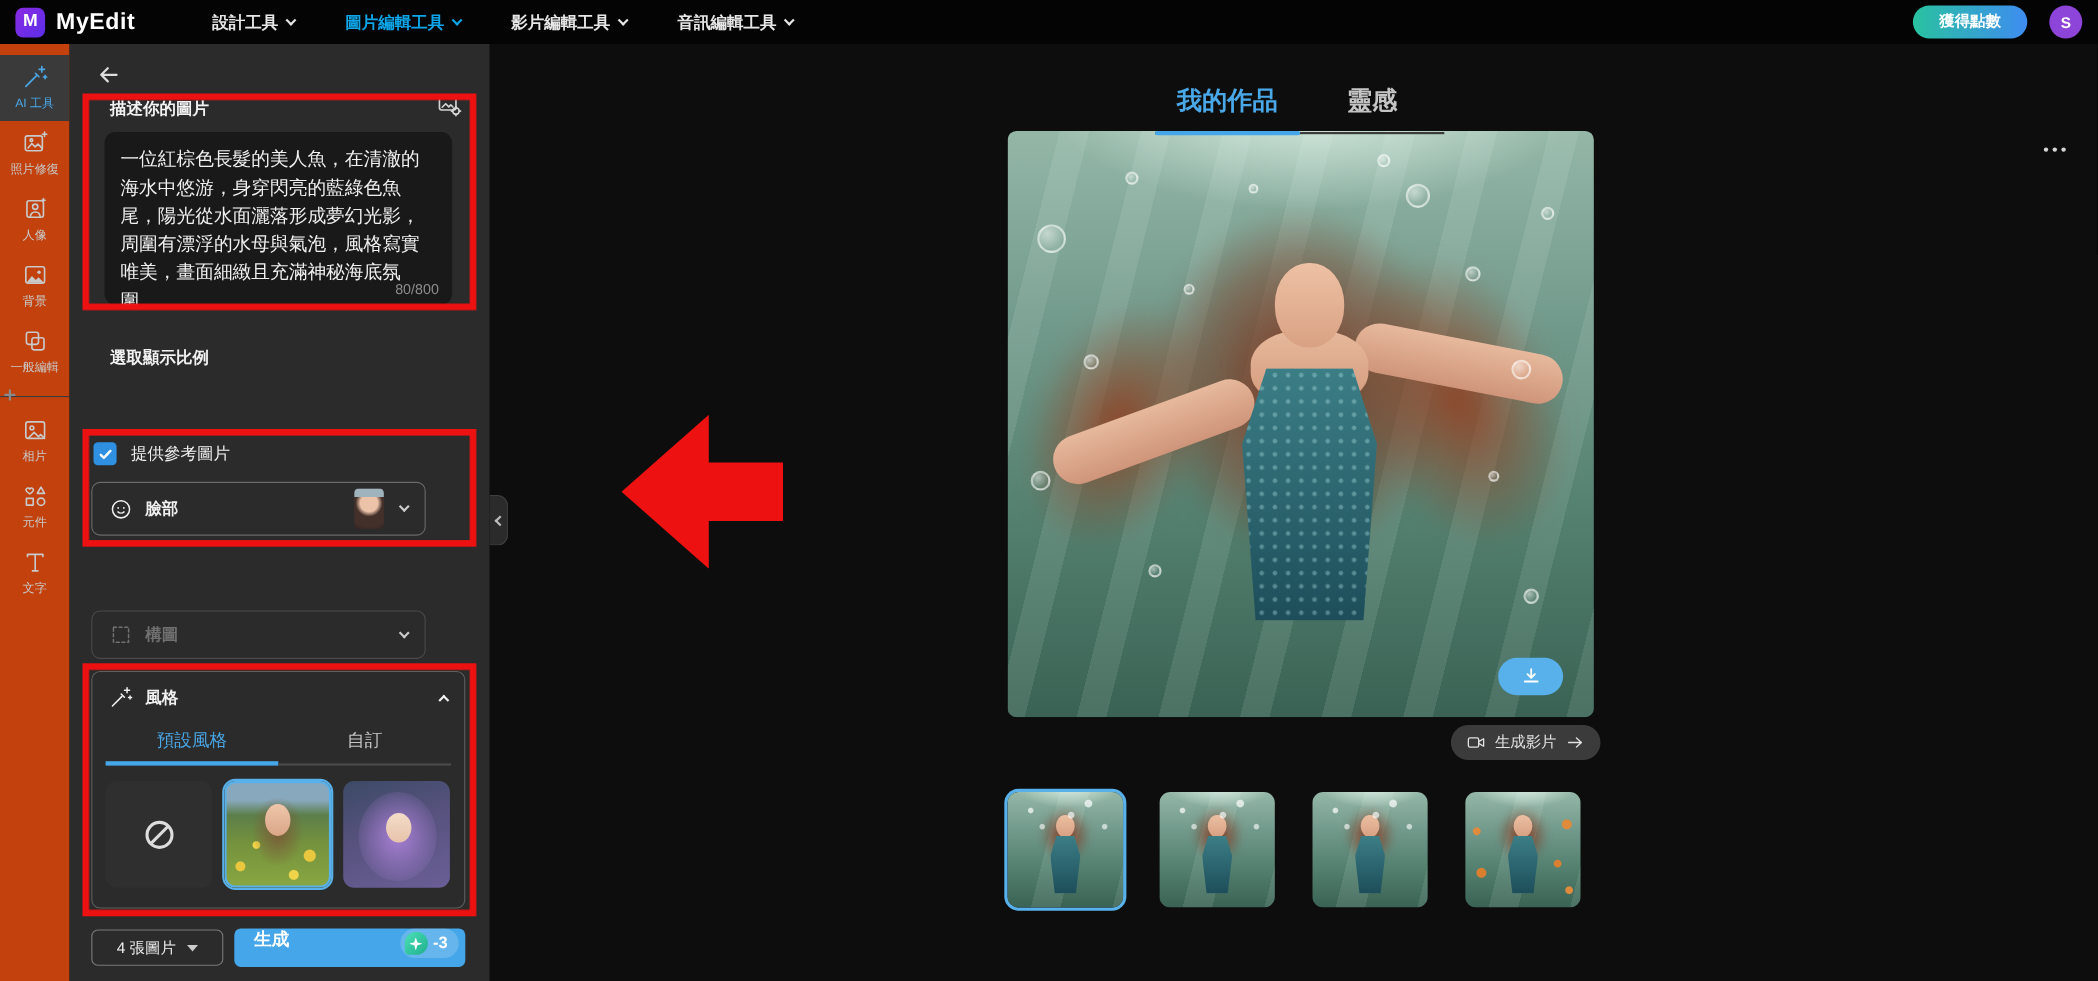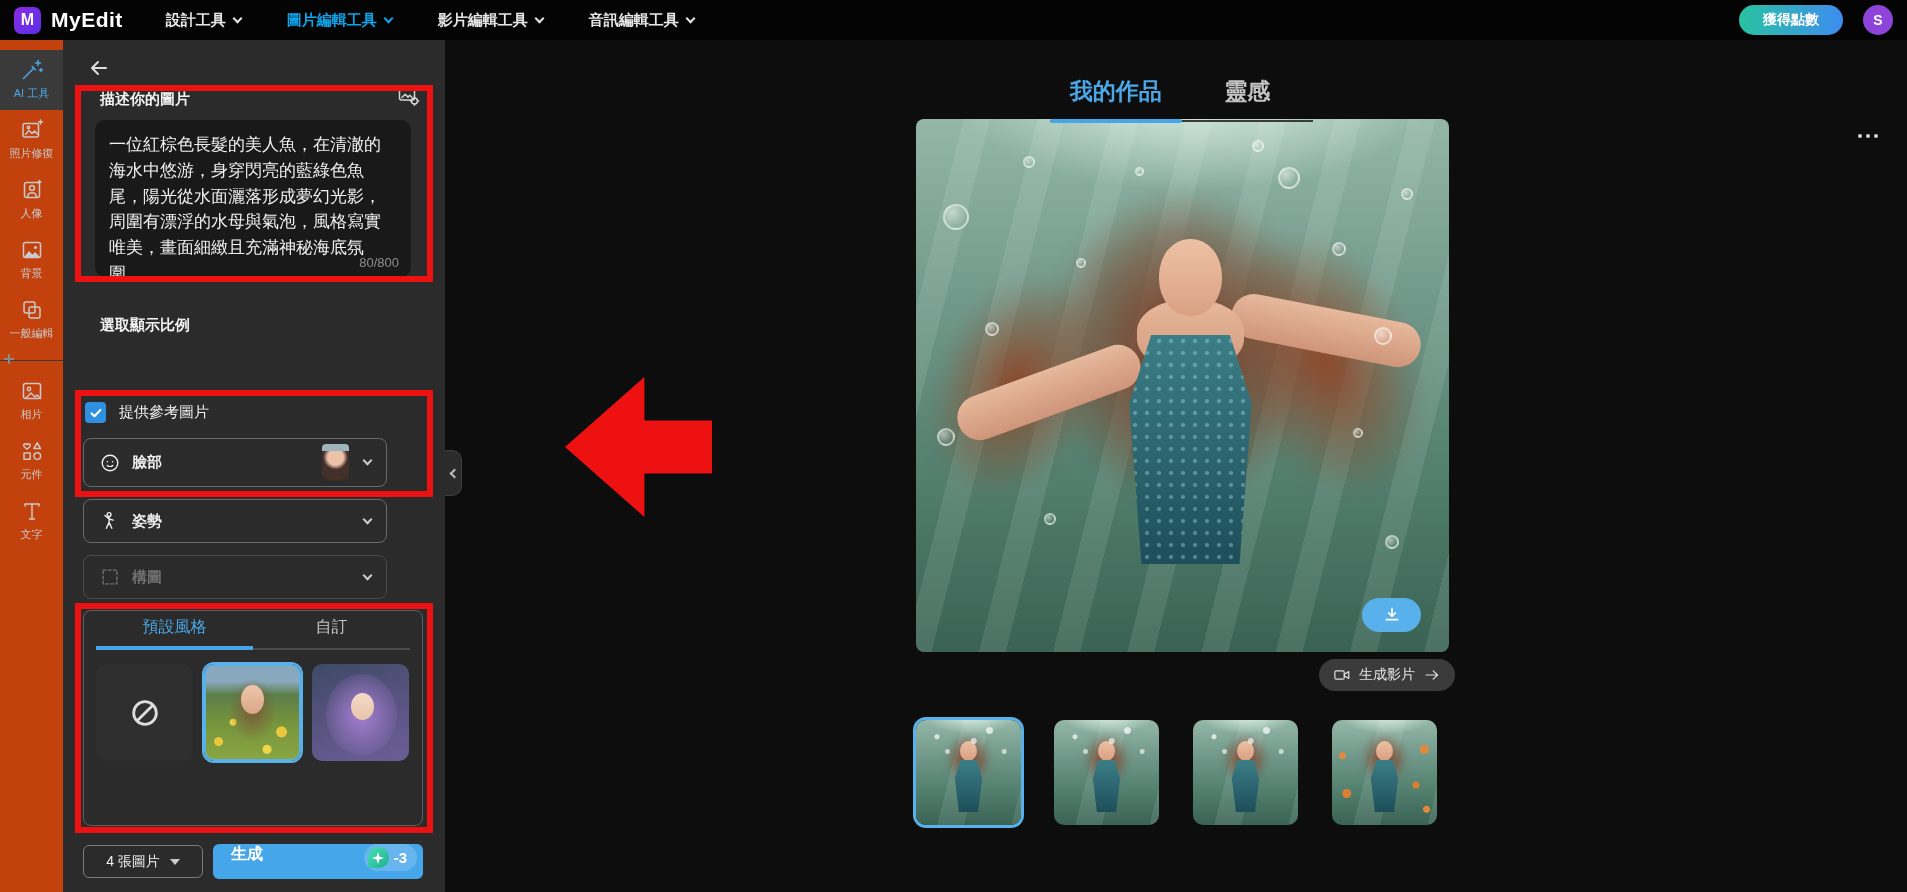--- a/index.html
+++ b/index.html
@@ -7,21 +7,21 @@
   .app{position:relative;width:1907px;height:892px;overflow:hidden;background:#0d0d0d;
        font-family:"Liberation Sans",sans-serif;color:#eee;}
 
   
   .navbar{position:absolute;left:0;top:0;width:100%;height:40px;background:#040404;
           display:flex;align-items:center;padding:0 14px;z-index:50;}
   .brand{display:flex;align-items:center;gap:10px;cursor:pointer;}
   .brand-icon{width:27px;height:27px;border-radius:7px;background:linear-gradient(135deg,#8a2be2,#5b2eea);
           color:#fff;font-weight:700;font-size:16px;display:flex;align-items:center;justify-content:center;}
   .brand-name{font-size:21px;font-weight:700;color:#fff;letter-spacing:.5px;}
-  .menus{display:flex;gap:46px;margin-left:43px;font-size:15px;font-weight:700;color:#e6e6e6;}
+  .menus{display:flex;gap:46px;margin-left:70px;font-size:15px;font-weight:700;color:#e6e6e6;}
   .menu-item{display:flex;align-items:center;gap:8px;cursor:pointer;}
   .menu-item.active{color:#0ea5e9;}
   .chev{width:7px;height:7px;border-right:2px solid currentColor;border-bottom:2px solid currentColor;
         transform:rotate(45deg);margin-top:-4px;}
   .chev-up{transform:rotate(-135deg);margin-top:4px;}
   .nav-right{margin-left:auto;display:flex;align-items:center;gap:20px;}
   .credits{height:30px;padding:0 24px;border:none;border-radius:16px;cursor:pointer;
            background:linear-gradient(90deg,#29c2a0,#3e8cf0);color:#fff;font-size:14px;font-weight:700;
            font-family:inherit;}
   .avatar{width:30px;height:30px;border-radius:50%;background:#8d44d8;color:#fff;font-size:14px;
@@ -332,39 +332,41 @@
           <circle cx="12" cy="12" r="8.5"></circle>
           <circle cx="9.2" cy="10.6" r="0.9" fill="currentColor" stroke="none"></circle>
           <circle cx="14.8" cy="10.6" r="0.9" fill="currentColor" stroke="none"></circle>
           <path d="M9 14.6 c1.6 1.5 4.4 1.5 6 0"></path>
         </svg>
       <span>臉部</span>
       <span class="spacer"></span>
       <span class="face-thumb"></span>
       <i class="chev"></i>
     </div>
-    <div class="dd dd-pose">
-      <svg class="dd-ic" viewBox="0 0 24 24">
-          <circle cx="11" cy="5" r="2.1"></circle>
-          <path d="M11 7.5 v6 M11 9.8 l-4.5-3.8 M11 9.8 l4.5 1.2 M11 13.5 l-3 6.5 M11 13.5 l3 6.5"></path>
-        </svg>
-      <span>姿勢</span>
-      <span class="spacer"></span>
-      <i class="chev"></i>
-    </div>
     <div class="dd dd-comp">
       <svg class="dd-ic" viewBox="0 0 24 24">
           <rect x="4.5" y="4.5" width="15" height="15" stroke-dasharray="3 2.6"></rect>
         </svg>
       <span>構圖</span>
       <span class="spacer"></span>
       <i class="chev"></i>
     </div>
 
     <div class="style-box">
+      <div class="style-head">
+        <svg viewBox="0 0 24 24">
+            <path d="M3.5 20.5 L13 11"></path>
+            <path d="M12.2 8.6 l3.2 3.2"></path>
+            <path d="M18 2.5 v5 M15.5 5 h5"></path>
+            <path d="M21 10.5 v3 M19.5 12 h3"></path>
+          </svg>
+        <span>風格</span>
+        <span class="spacer"></span>
+        <i class="chev chev-up"></i>
+      </div>
       <div class="style-tabs">
         <div class="style-tab active">預設風格</div>
         <div class="style-tab">自訂</div>
       </div>
       <div class="style-thumbs">
         <div class="sthumb sthumb-none">
           <svg viewBox="0 0 24 24">
               <circle cx="12" cy="12" r="8"></circle>
               <path d="M6.3 17.7 L17.7 6.3"></path>
             </svg>

